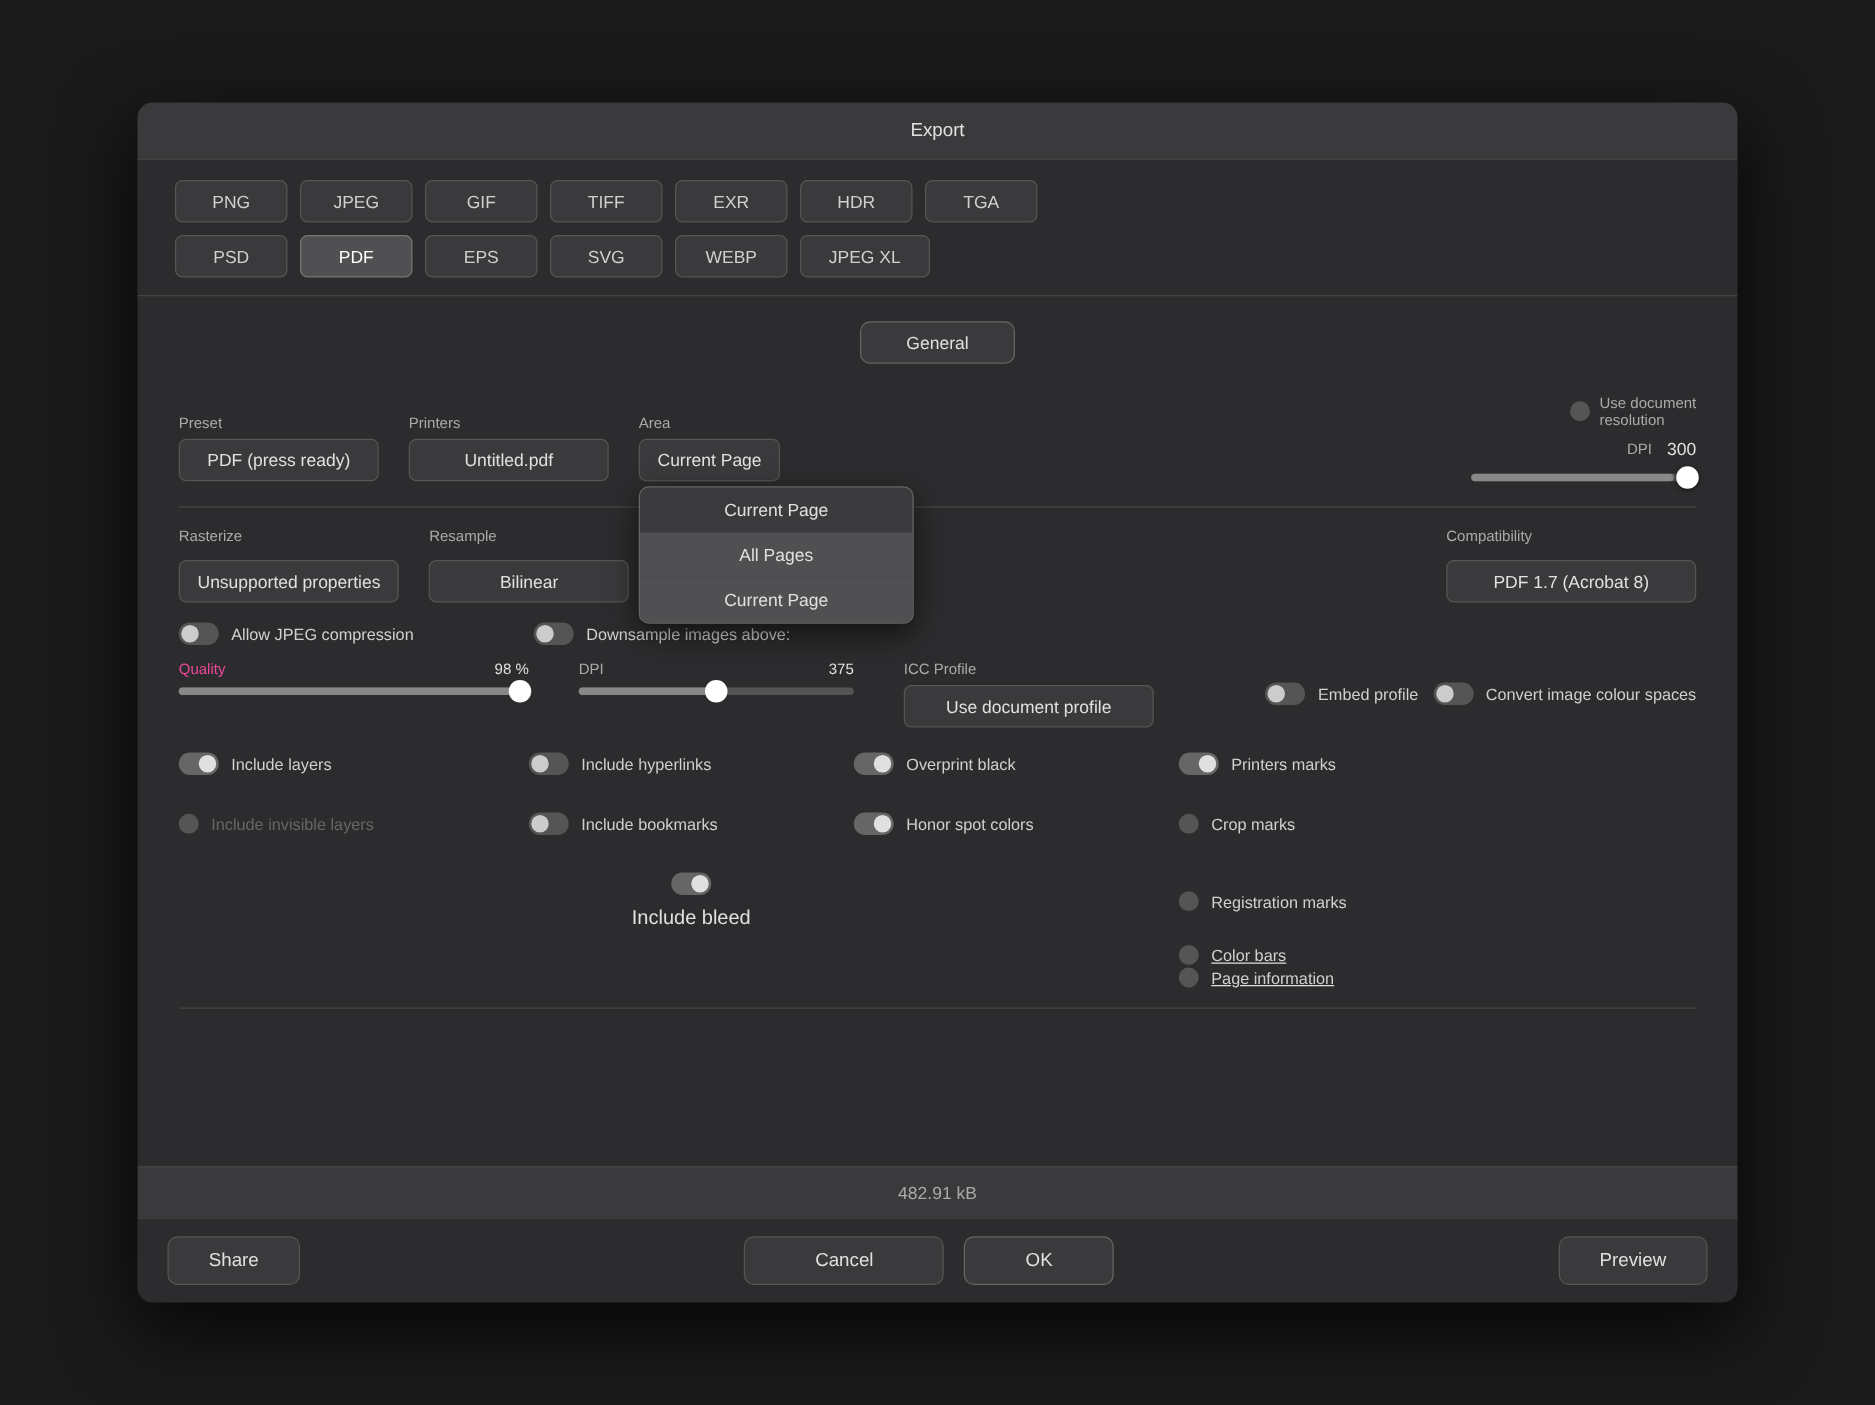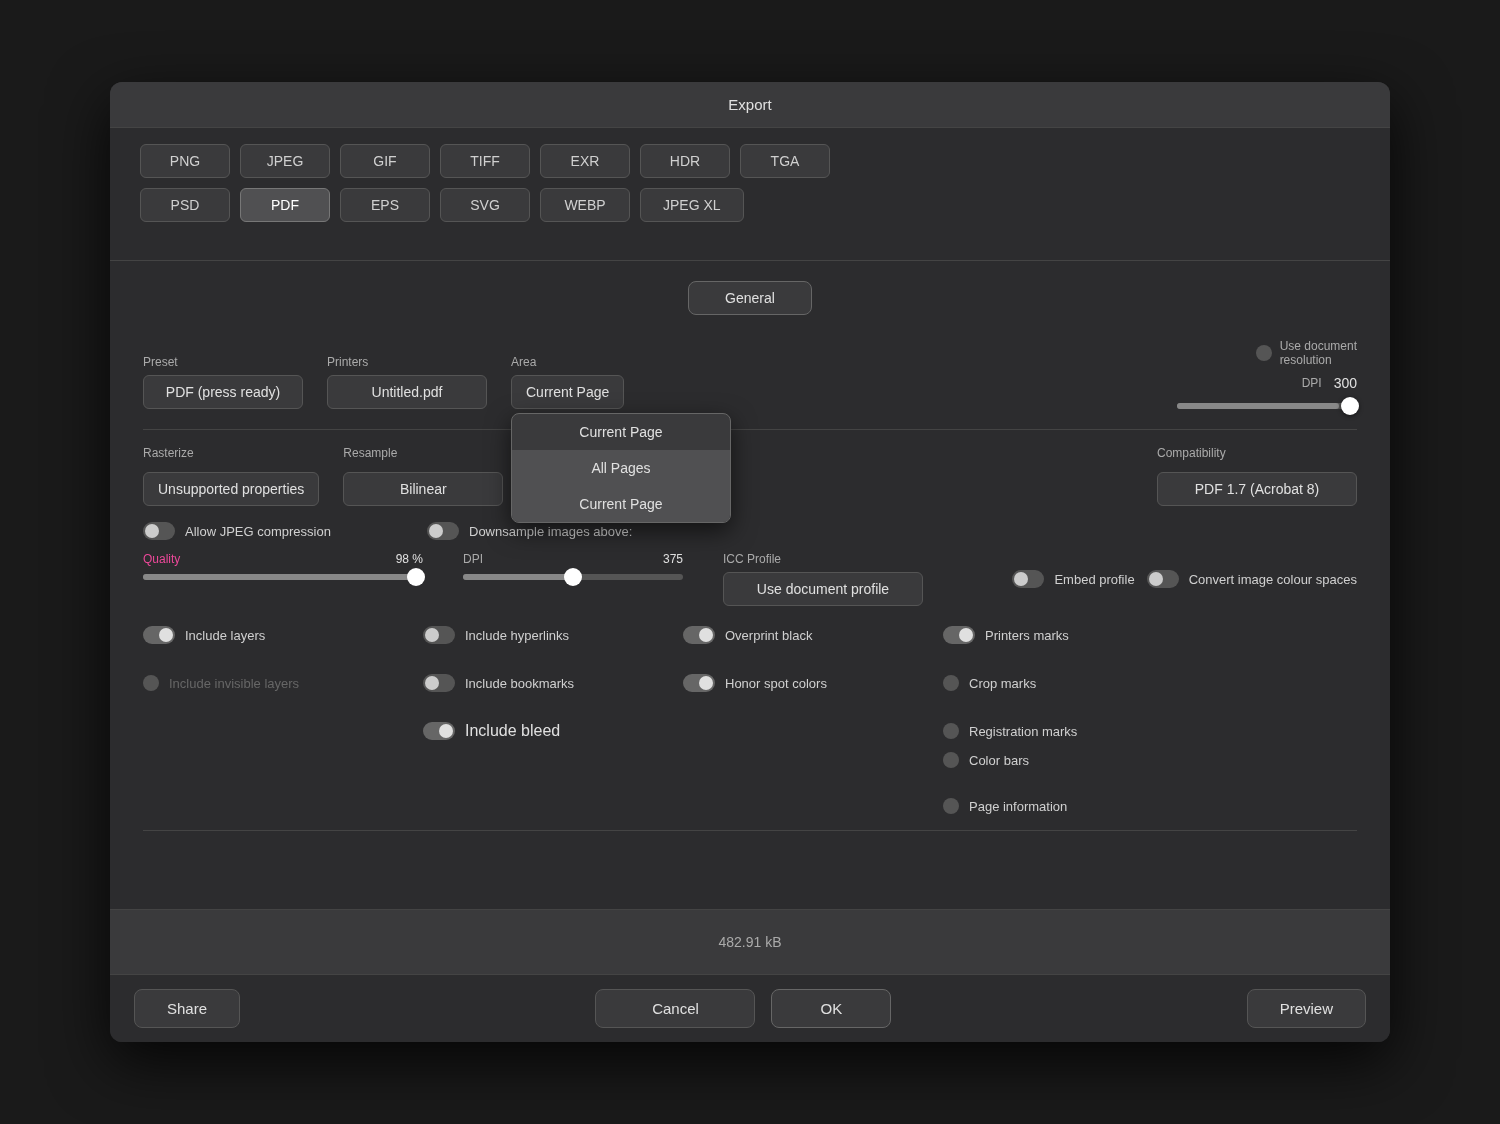--- a/index.html
+++ b/index.html
@@ -27,21 +27,21 @@
       background: #3a3a3c;
       text-align: center;
       padding: 14px;
       font-size: 15px;
       color: #e0e0e0;
       font-weight: 500;
       border-bottom: 1px solid #444;
     }
     .format-tabs {
       background: #2c2c2e;
-      padding: 16px 30px 28px;
+      padding: 16px 30px 4px;
       border-bottom: 1px solid #444;
     }
     .format-row {
       display: flex;
       gap: 10px;
       margin-bottom: 10px;
     }
     .format-btn {
       background: #3a3a3c;
       border: 1px solid #555;
@@ -199,21 +199,21 @@
     .small-dot {
       width: 16px;
       height: 16px;
       border-radius: 50%;
       background: #555;
       flex-shrink: 0;
     }
     .file-size-bar {
       background: #3a3a3c;
       text-align: center;
-      padding: 24px;
+      padding: 12px;
       font-size: 14px;
       color: #aaa;
       border-top: 1px solid #444;
     }
     .bottom-bar {
       background: #2c2c2e;
       display: flex;
       align-items: center;
       padding: 14px 24px;
       border-top: 1px solid #444;
@@ -429,38 +429,38 @@
         <span>Honor spot colors</span>
       </div>
 
       <div class="option-item">
         <div class="small-dot"></div>
         <span>Crop marks</span>
       </div>
 
       <div></div>
 
-      <div style="display:flex;gap:10px;">
+      <div style="display:flex;align-items:center;gap:10px;flex-direction:column;">
         <div class="small-toggle on"></div>
         <span>Include bleed</span>
       </div>
 
       <div></div>
 
       <div class="option-item">
         <div class="small-dot"></div>
         <span>Registration marks</span>
       </div>
     </div>
 
     <div style="display:grid;grid-template-columns:280px 260px 260px auto;margin-bottom:8px;">
       <div></div>
       <div></div>
       <div></div>
-      <div style="display:flex;flex-direction:column;gap:30px;">
+      <div style="display:flex;flex-direction:column;gap:2px;text-decoration:underline;">
         <div class="option-item">
           <div class="small-dot"></div>
           <span>Color bars</span>
         </div>
         <div class="option-item">
           <div class="small-dot"></div>
           <span>Page information</span>
         </div>
       </div>
     </div>

